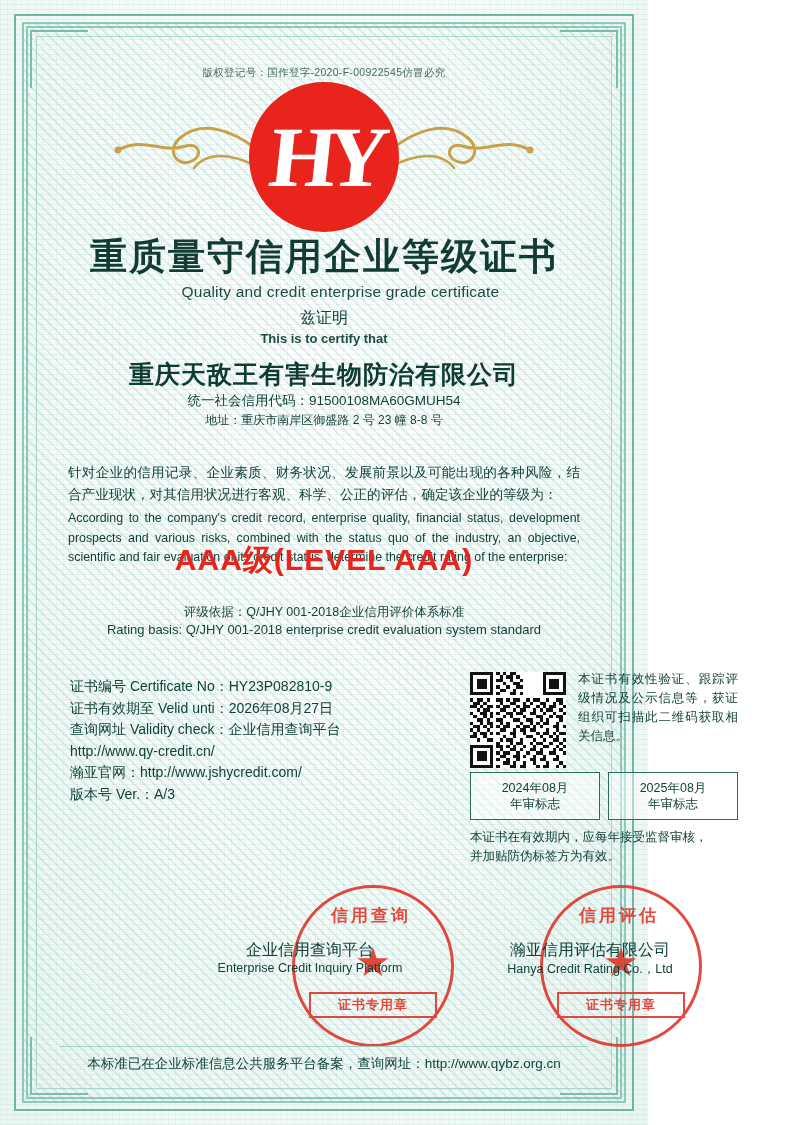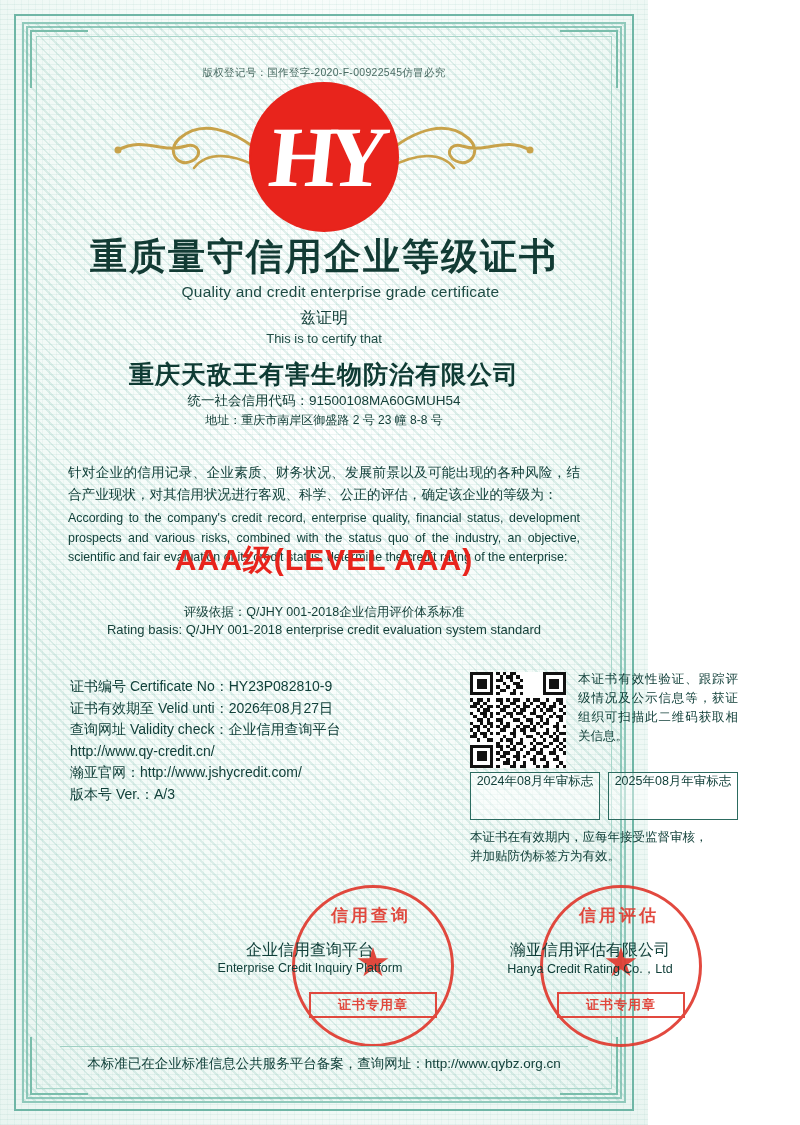--- a/index.html
+++ b/index.html
@@ -83,21 +83,21 @@
   .title-en{
     position:absolute;top:283px;left:0;right:0;text-align:center;
     font-size:15.5px;color:#1d4b44;letter-spacing:.2px;margin-left:33px;
   }
   .certify-cn{
     position:absolute;top:308px;left:0;right:0;text-align:center;
     font-size:16px;color:#14403a;
   }
   .certify-en{
     position:absolute;top:331px;left:0;right:0;text-align:center;
-    font-size:13px;color:#1d4b44;
+    font-size:13px;color:#1d4b44;font-weight:bold;
   }
   .company{
     position:absolute;top:358px;left:0;right:0;text-align:center;
     font-size:25px;font-weight:bold;color:#0f3b34;letter-spacing:1px;
   }
   .code{
     position:absolute;top:392px;left:0;right:0;text-align:center;
     font-size:13.5px;color:#16413a;
   }
   .address{
@@ -135,21 +135,21 @@
   .right-note{
     position:absolute;left:578px;top:670px;width:160px;
     font-size:12.5px;line-height:19px;color:#12403a;text-align:justify;
   }
   .stamp-boxes{
     position:absolute;left:470px;top:772px;width:268px;
     display:flex;gap:8px;
   }
   .stamp-box{
     width:128px;height:46px;border:1px solid #2c6b60;
-    display:flex;justify-content:center;
+    display:flex;flex-direction:column;align-items:center;justify-content:center;
     font-size:12.5px;color:#12403a;line-height:16px;background:rgba(255,255,255,.45);
   }
   .note2{
     position:absolute;left:470px;top:828px;width:268px;
     font-size:12.5px;line-height:19px;color:#12403a;
   }
   .seal{
     position:absolute;width:156px;height:156px;border-radius:50%;
     border:3px solid #e03a2f;color:#e03a2f;
     opacity:.92;

